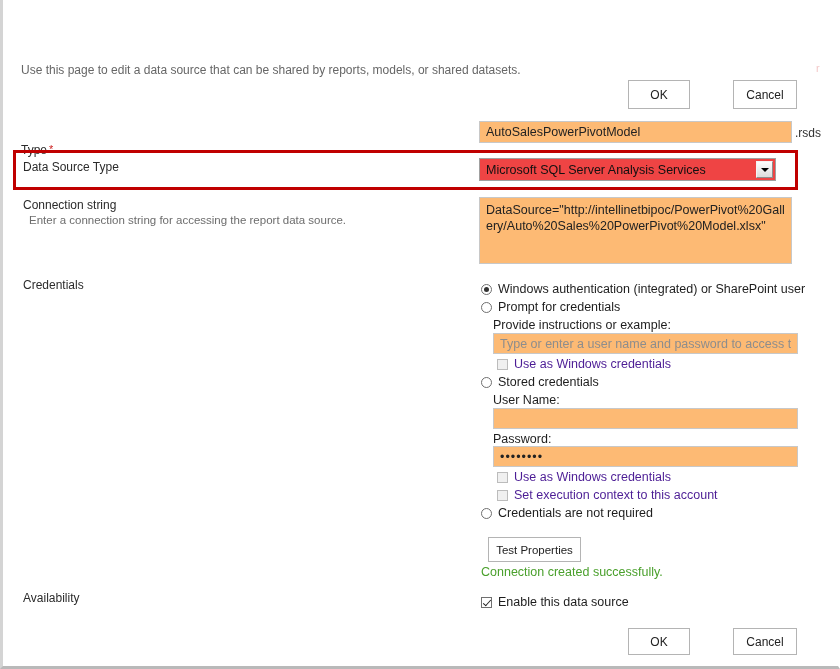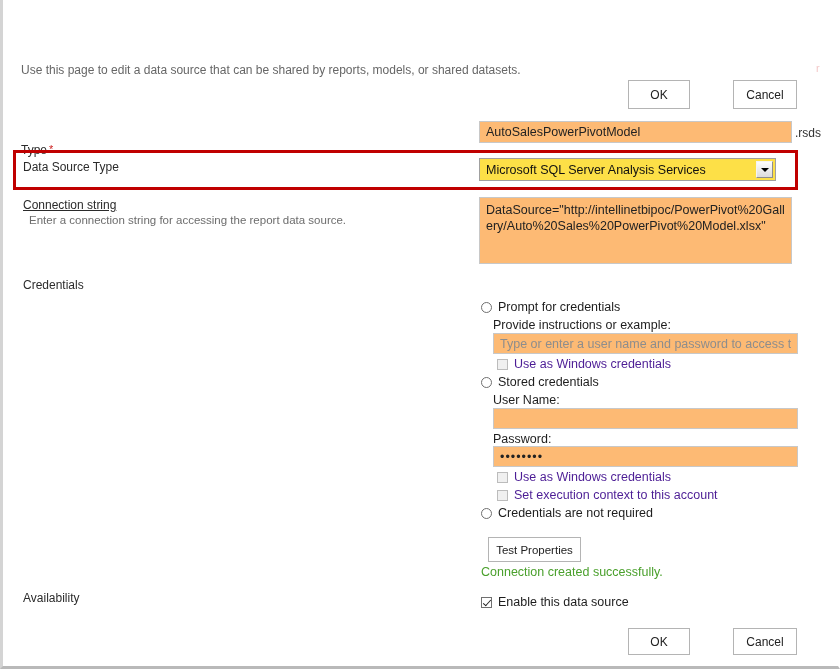--- a/index.html
+++ b/index.html
@@ -111,21 +111,21 @@
     line-height: 16px;
     padding: 4px 6px;
     overflow: hidden;
   }
 
   
   .ddl-wrap {
     position: absolute;
     box-sizing: border-box;
     border: 1px solid #a0a0a0;
-    background: #fde047;
+    background: #ef4444;
     display: flex;
     align-items: center;
     cursor: pointer;
     gap: 20px;
   }
   .ddl-text {
     flex: 1;
     font-size: 12.5px;
     color: #111;
     padding-left: 6px;
@@ -257,26 +257,30 @@
 
   <div class="annot-box" style="left:10px; top:150px; width:785px; height:40px;"></div>
   <div class="field-label" style="left:20px; top:160px;">Data Source Type</div>
   <div class="ddl-wrap" style="left:476px; top:158px; width:297px; height:23px;">
     <div class="ddl-text">Microsoft SQL Server Analysis Services</div>
     <div class="ddl-btn">
         <span class="tri"></span>
       </div>
   </div>
 
-  <div class="field-label" style="left:20px; top:198px;text-decoration:underline;">Connection string</div>
+  <div class="field-label" style="left:20px; top:198px;">Connection string</div>
   <div class="field-sublabel" style="left:26px; top:214px;">Enter a connection string for accessing the report data source.</div>
   <textarea class="txt" style="left: 476px; top: 197px; width: 313px; height: 67px;">DataSource="http://intellinetbipoc/PowerPivot%20Gallery/Auto%20Sales%20PowerPivot%20Model.xlsx"</textarea>
 
   <div class="field-label" style="left:20px; top:278px;">Credentials</div>
 
+  <div class="opt-row" style="left:478px; top:282px;">
+    <span class="radio checked"></span>
+    <span class="opt-label">Windows authentication (integrated) or SharePoint user</span>
+  </div>
 
   <div class="opt-row" style="left:478px; top:300px;">
     <span class="radio"></span>
     <span class="opt-label">Prompt for credentials</span>
   </div>
 
   <div class="sub-caption" style="left:490px; top:318px;">Provide instructions or example:</div>
   <input class="txt" style="left: 490px; top: 333px; width: 305px; height: 21px;" placeholder="Type or enter a user name and password to access the data source">
 
   <div class="opt-row" style="left:494px; top:357px;">

